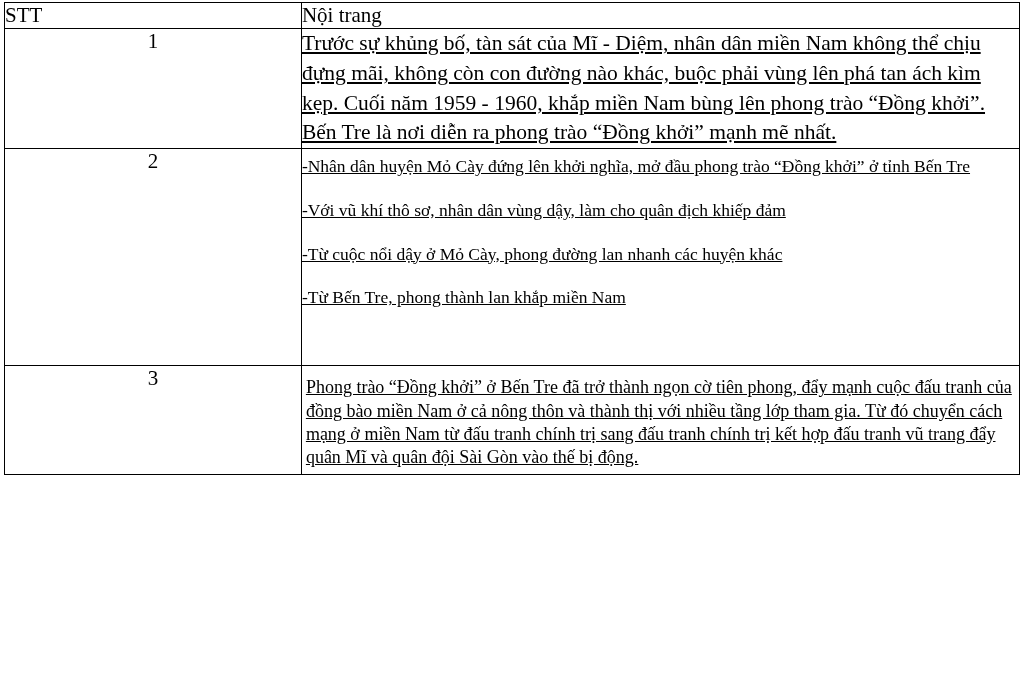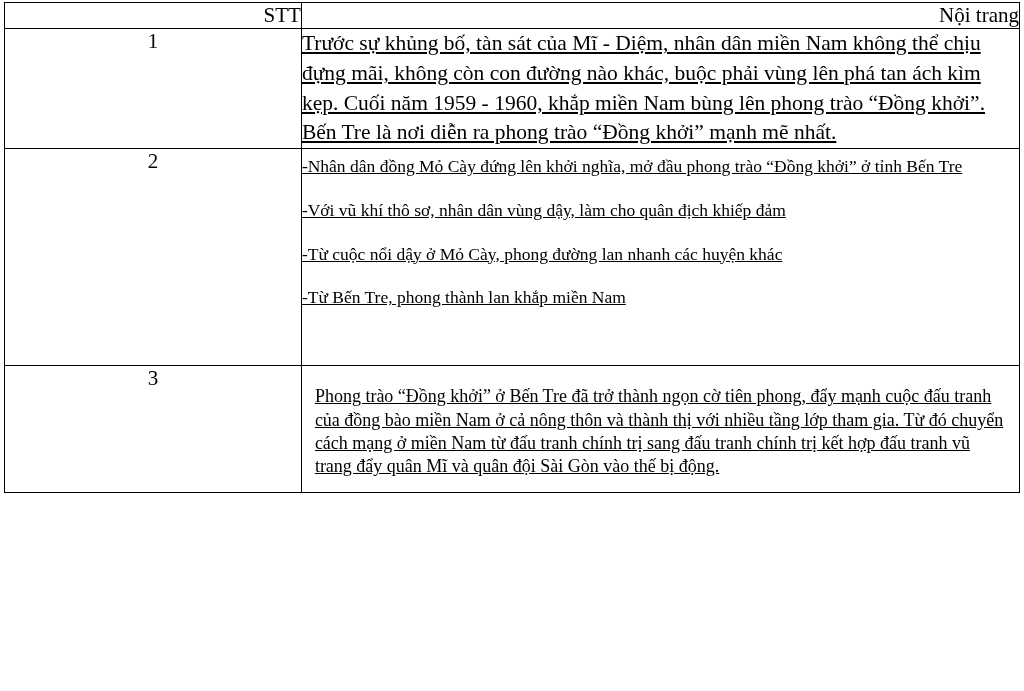--- a/index.html
+++ b/index.html
@@ -33,21 +33,21 @@
     vertical-align: top;
     padding: 0;
   }
   .col-stt {
     width: 296px;
   }
   .col-noidung {
     width: 716px;
   }
   .head-cell {
-    text-align: right;
+    text-align: left;
     font-weight: normal;
     font-size: 21px;
     padding: 6px 0 7px 0;
     line-height: 1.2;
   }
   .num-cell {
     text-align: center;
     font-size: 21px;
     padding-top: 7px;
     line-height: 1.2;
@@ -65,21 +65,21 @@
     font-size: 17.5px;
     line-height: 1.25;
     margin: 0 0 22px 0;
   }
   .p-mid:last-child {
     margin-bottom: 0;
   }
   .p-small {
     font-size: 18px;
     line-height: 1.30;
-    margin: 13px;
+    margin: 4px;
   }
   .row-2 .body-cell {
     padding-top: 7px;
     padding-bottom: 10px;
   }
   .row-3 .body-cell {
     padding-top: 6px;
   }
   .spacer-bottom {
     height: 24px;
@@ -103,21 +103,21 @@
     <tbody>
       <tr class="row-1">
         <td class="num-cell">1</td>
         <td class="body-cell">
           <p class="p-large">Trước sự khủng bố, tàn sát của Mĩ - Diệm, nhân dân miền Nam không thể chịu đựng mãi, không còn con đường nào khác, buộc phải vùng lên phá tan ách kìm kẹp. Cuối năm 1959 - 1960, khắp miền Nam bùng lên phong trào “Đồng khởi”. Bến Tre là nơi diễn ra phong trào “Đồng khởi” mạnh mẽ nhất.</p>
         </td>
       </tr>
       <tr class="row-2">
         <td class="num-cell">2</td>
         <td class="body-cell">
-          <p class="p-mid">-Nhân dân đồng Mỏ Cày đứng lên khởi nghĩa, mở đầu phong trào “Đồng khởi” ở tỉnh Bến Tre</p>
+          <p class="p-mid">-Nhân dân huyện Mỏ Cày đứng lên khởi nghĩa, mở đầu phong trào “Đồng khởi” ở tỉnh Bến Tre</p>
           <p class="p-mid">-Với vũ khí thô sơ, nhân dân vùng dậy, làm cho quân địch khiếp đảm</p>
           <p class="p-mid">-Từ cuộc nổi dậy ở Mỏ Cày, phong đường lan nhanh các huyện khác</p>
           <p class="p-mid">-Từ Bến Tre, phong thành lan khắp miền Nam</p>
           <div class="spacer-bottom"></div>
         </td>
       </tr>
       <tr class="row-3">
         <td class="num-cell">3</td>
         <td class="body-cell">
           <p class="p-small">Phong trào “Đồng khởi” ở Bến Tre đã trở thành ngọn cờ tiên phong, đẩy mạnh cuộc đấu tranh của đồng bào miền Nam ở cả nông thôn và thành thị với nhiều tầng lớp tham gia. Từ đó chuyển cách mạng ở miền Nam từ đấu tranh chính trị sang đấu tranh chính trị kết hợp đấu tranh vũ trang đẩy quân Mĩ và quân đội Sài Gòn vào thế bị động.</p>

